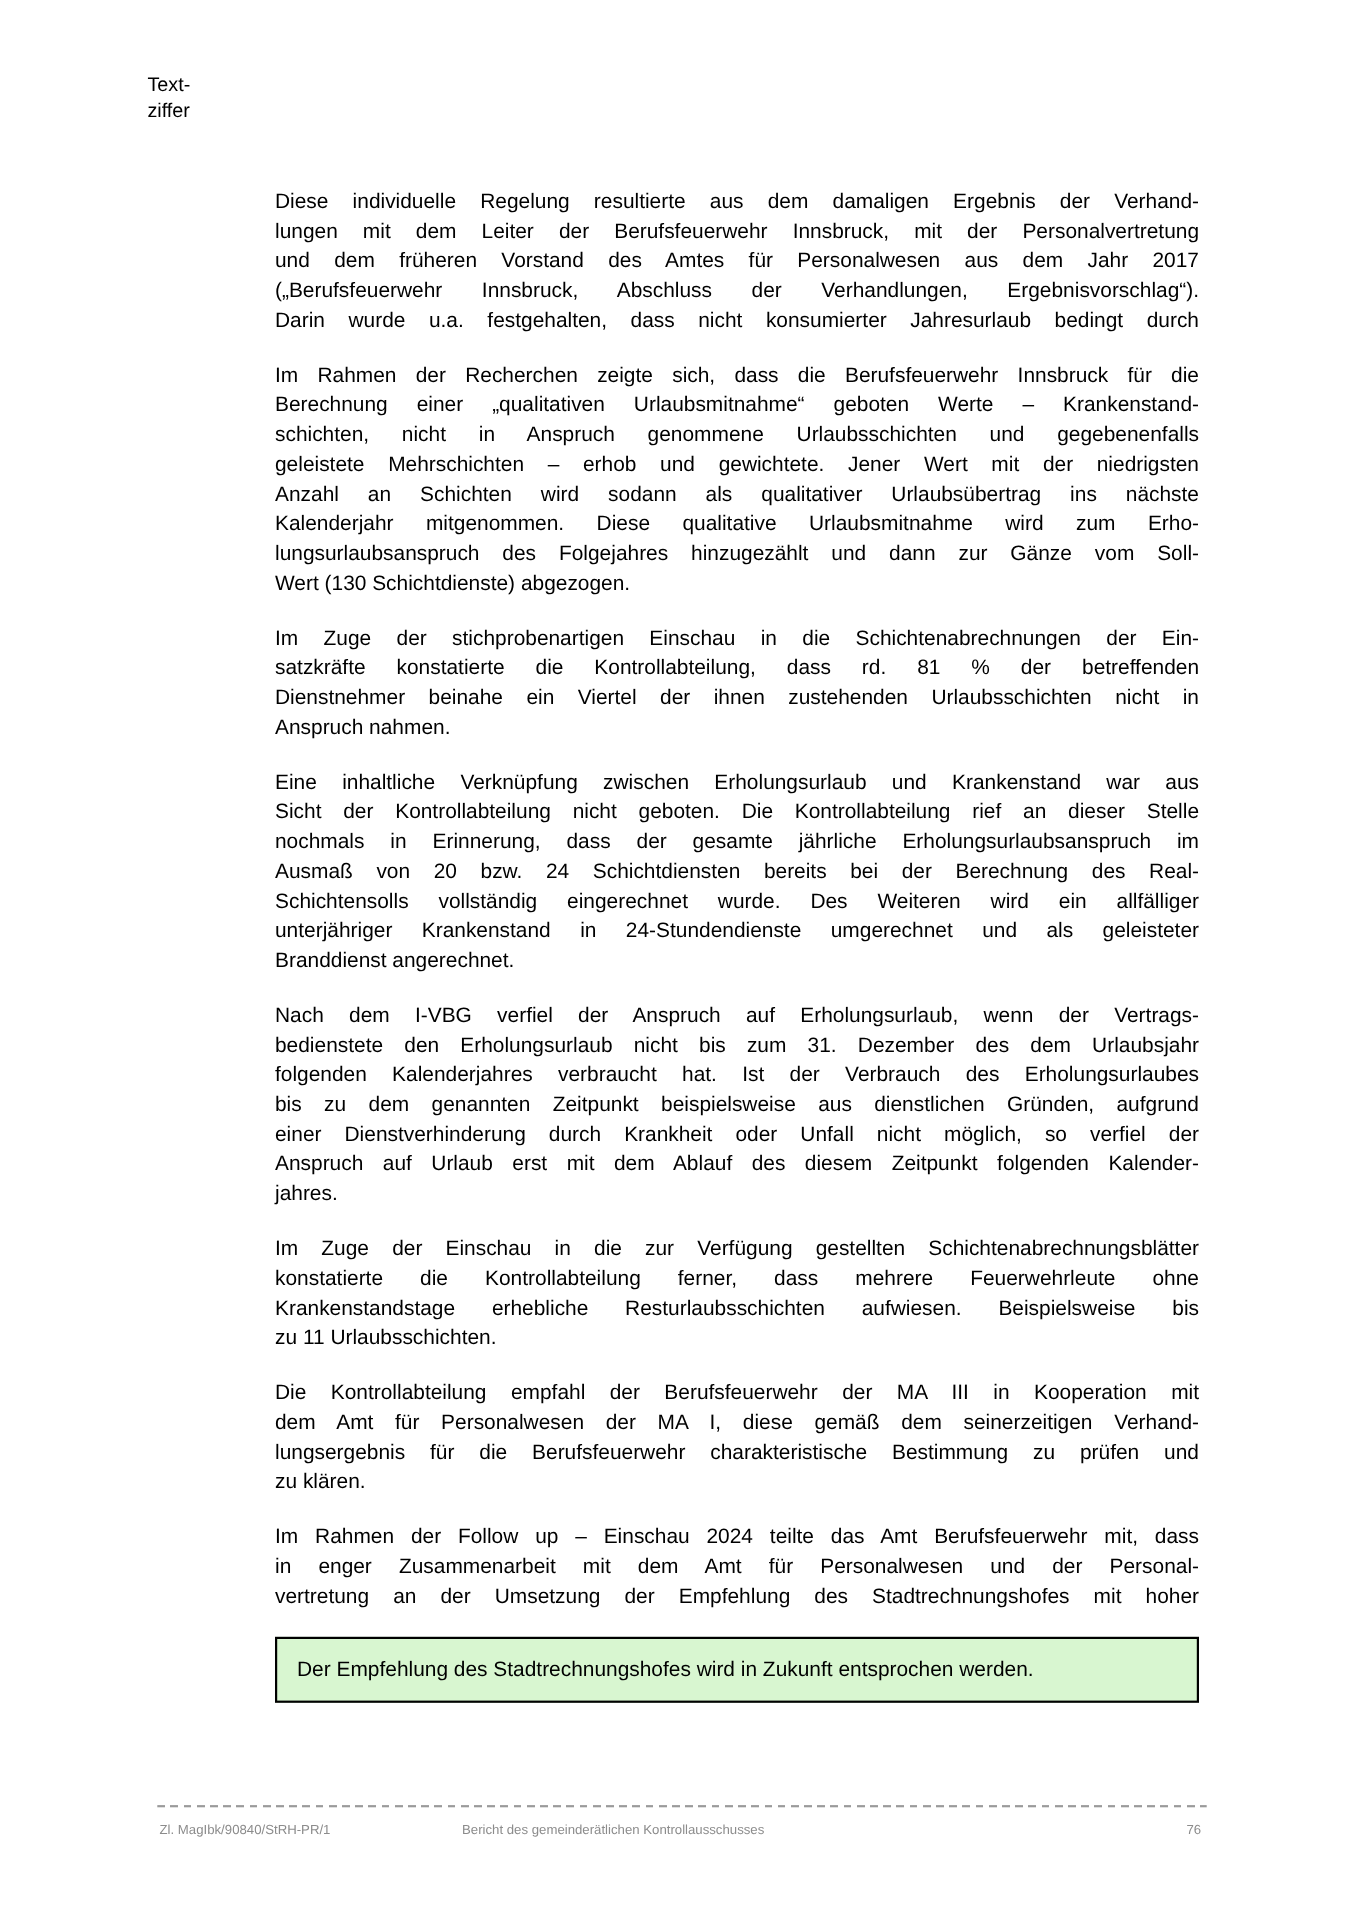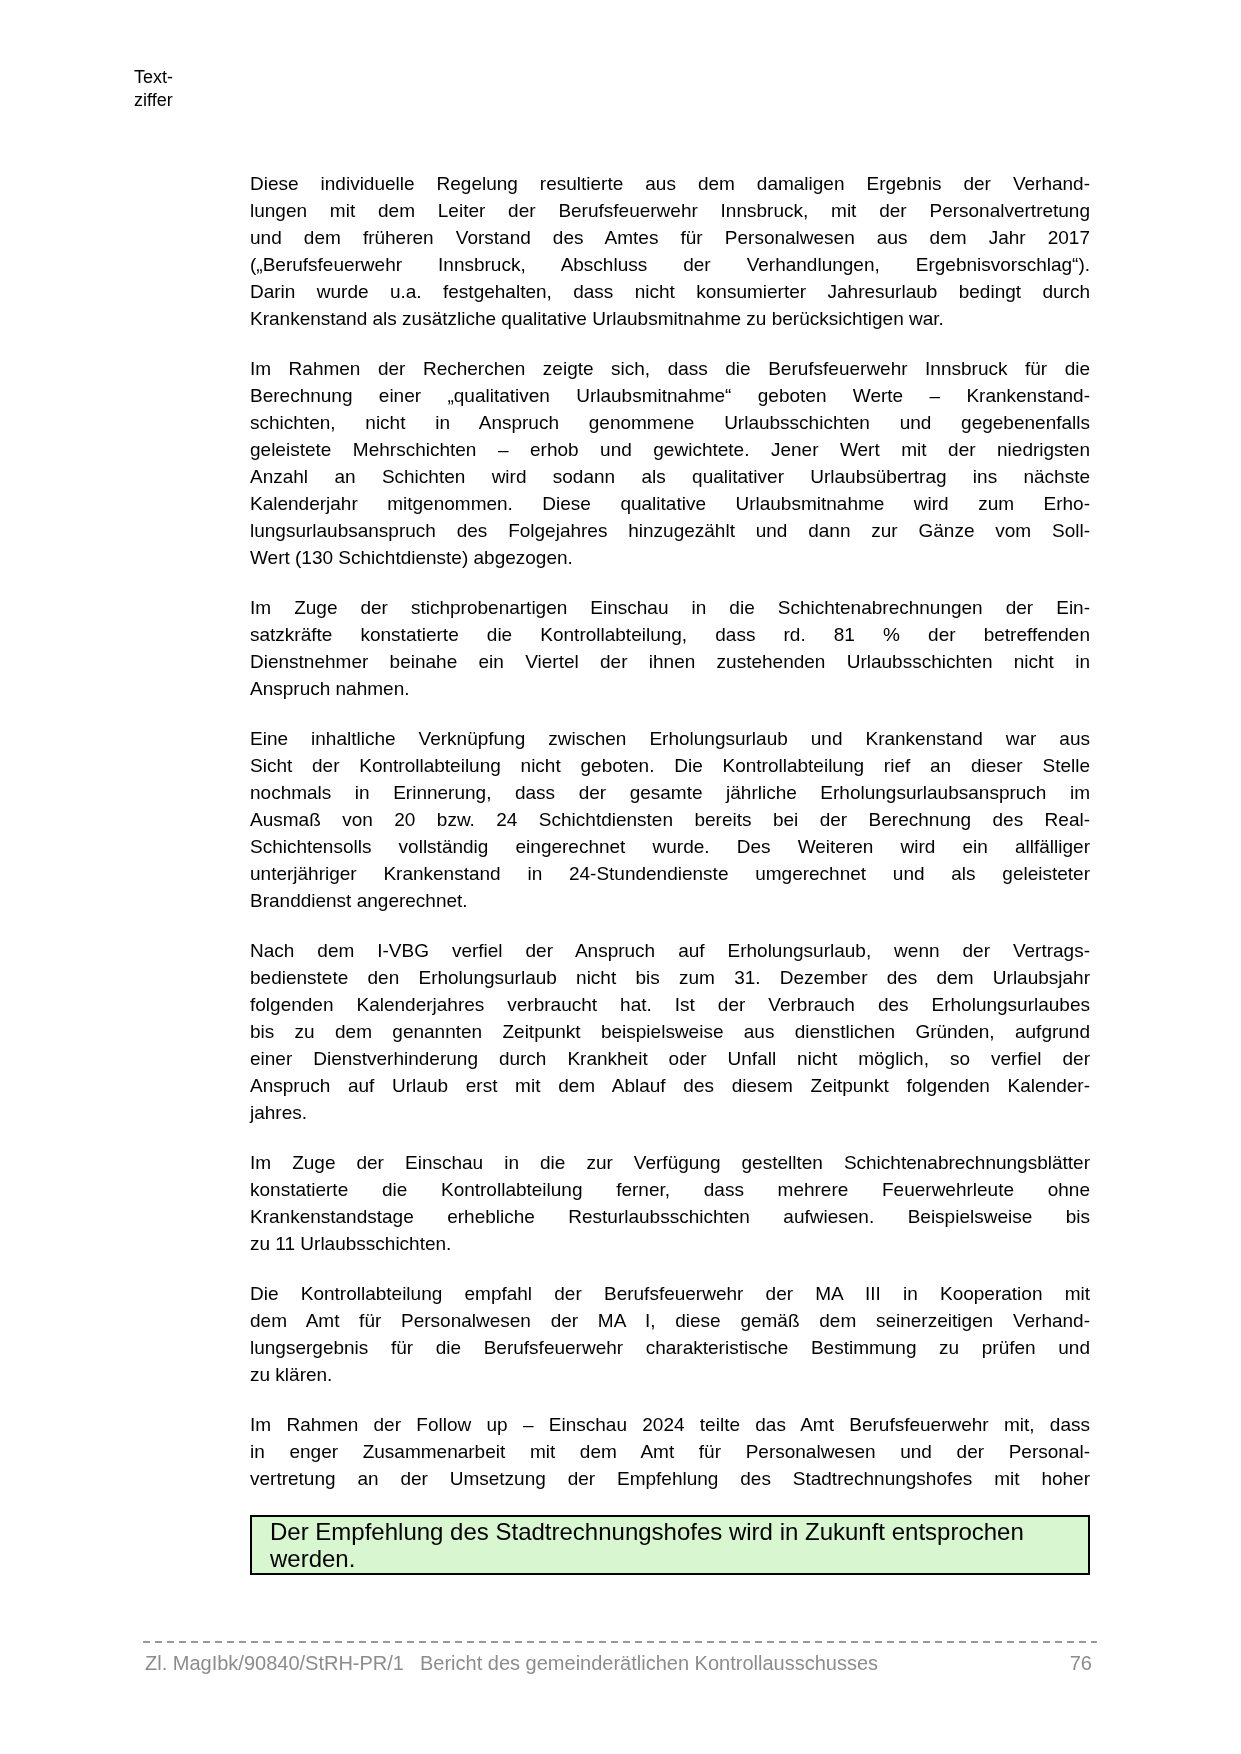--- a/index.html
+++ b/index.html
@@ -42,38 +42,38 @@
   .rec-box {
     margin-top: 23px;
     box-sizing: border-box;
     height: 60px;
     border: 2px solid #000000;
     background: #d8f6d0;
     display: flex;
     align-items: center;
     padding-left: 18px;
     padding-right: 10px;
-    font-size: 24px;
+    font-size: 19px;
   }
   .footer-divider {
     position: absolute;
     left: 143px;
     top: 1641px;
     width: 954px;
     height: 2px;
     background: repeating-linear-gradient(90deg, #9a9a9a 0 7px, transparent 7px 12px);
   }
   .footer {
     position: absolute;
     left: 145px;
     top: 1653px;
     width: 947px;
     display: flex;
     align-items: baseline;
-    font-size: 20px;
+    font-size: 12px;
     line-height: 21px;
     color: #8c8c8c;
   }
   .footer .ref { width: 275px; flex: 0 0 auto; }
   .footer .doc-title { flex: 1 1 auto; }
   .footer .page-num { flex: 0 0 auto; text-align: right; margin-left: 34px; }
 </style>
 </head>
 <body>
 
@@ -85,21 +85,20 @@
   </div>
 
   <div class="content">
     <div>
         <div class="para">
           <div class="pline">Diese individuelle Regelung resultierte aus dem damaligen Ergebnis der Verhand-</div>
           <div class="pline">lungen mit dem Leiter der Berufsfeuerwehr Innsbruck, mit der Personalvertretung</div>
           <div class="pline">und dem früheren Vorstand des Amtes für Personalwesen aus dem Jahr 2017</div>
           <div class="pline">(„Berufsfeuerwehr Innsbruck, Abschluss der Verhandlungen, Ergebnisvorschlag“).</div>
           <div class="pline">Darin wurde u.a. festgehalten, dass nicht konsumierter Jahresurlaub bedingt durch</div>
-          <div class="pline last">Krankenstand als zusätzliche qualitative Urlaubsmitnahme zu berücksichtigen war.</div>
         </div>
         <div class="para">
           <div class="pline">Im Rahmen der Recherchen zeigte sich, dass die Berufsfeuerwehr Innsbruck für die</div>
           <div class="pline">Berechnung einer „qualitativen Urlaubsmitnahme“ geboten Werte – Krankenstand-</div>
           <div class="pline">schichten, nicht in Anspruch genommene Urlaubsschichten und gegebenenfalls</div>
           <div class="pline">geleistete Mehrschichten – erhob und gewichtete. Jener Wert mit der niedrigsten</div>
           <div class="pline">Anzahl an Schichten wird sodann als qualitativer Urlaubsübertrag ins nächste</div>
           <div class="pline">Kalenderjahr mitgenommen. Diese qualitative Urlaubsmitnahme wird zum Erho-</div>
           <div class="pline">lungsurlaubsanspruch des Folgejahres hinzugezählt und dann zur Gänze vom Soll-</div>
           <div class="pline last">Wert (130 Schichtdienste) abgezogen.</div>

